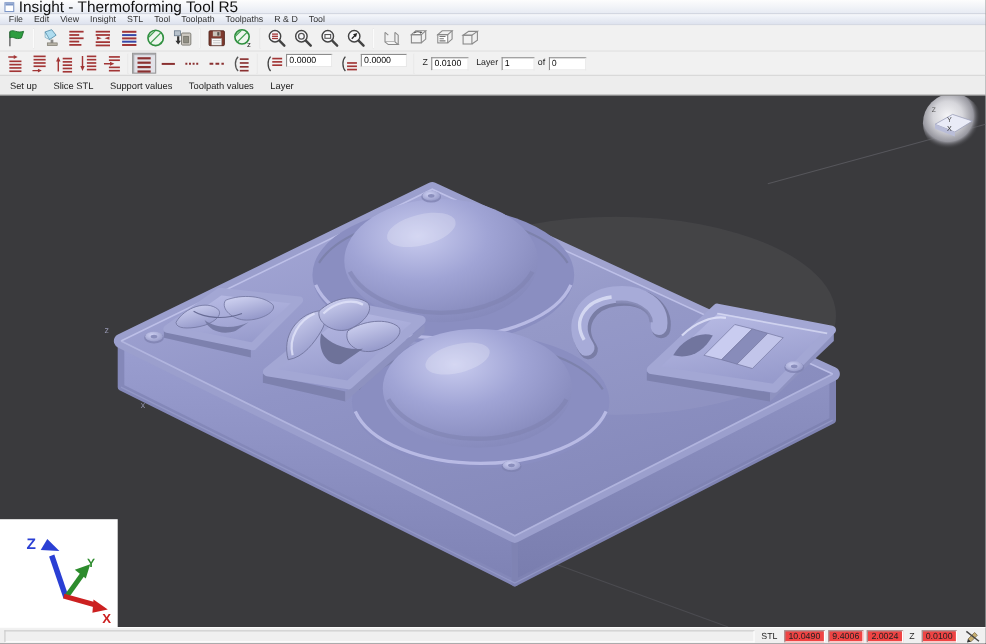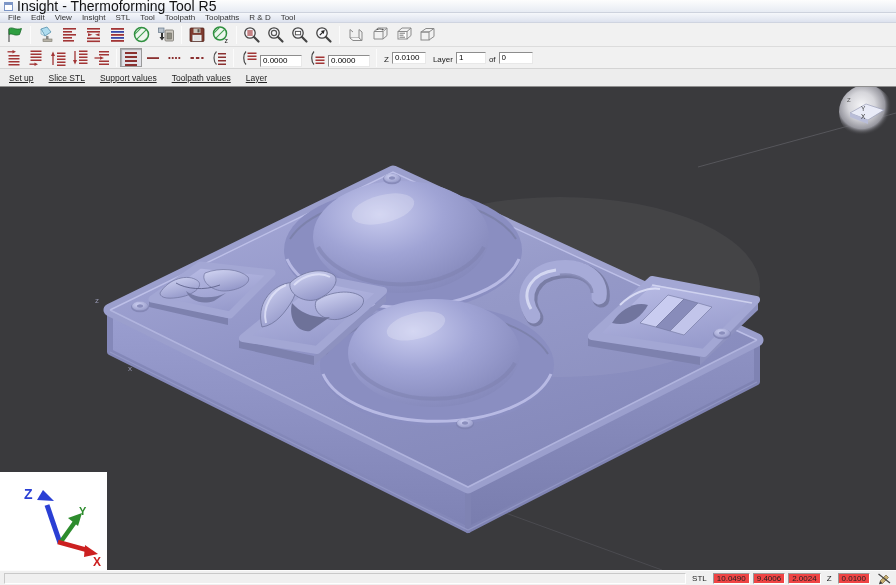--- a/index.html
+++ b/index.html
@@ -19,29 +19,29 @@
 
   
   .toolbar { background:#f1f1f1; display:flex; align-items:center; padding:0 3px; border-bottom:1px solid #dcdcdc; }
   .tb1 { height:24px; }
   .tb2 { height:22px; border-bottom:1px solid #d4d4d4; }
   .tbtn { width:24px; height:21px; border:1px solid transparent; background:transparent; display:flex;
           align-items:center; justify-content:center; padding:0; }
   .tb2 .tbtn { width:22px; height:19px; }
   .tbtn.pressed { border:1px solid #9a9a9a; background:#e2e2e8; box-shadow:inset 1px 1px 1px rgba(0,0,0,.25); }
   .vsep { width:1px; height:18px; background:#c6c6c6; border-right:1px solid #fbfbfb; margin:0 3px; flex:0 0 auto; }
-  .fldgrp { display:flex; align-items:flex-end; gap:2px; margin:0 3px; }
+  .fldgrp { display:flex; align-items:flex-start; gap:2px; margin:0 3px; }
   .fldlabel { font-size:8px; color:#222; padding:0 1px; }
   input.win { height:12px; font-size:8px; font-family:"Liberation Sans",sans-serif; border:1px solid #8d8d8d;
               border-bottom-color:#e8e8e8; border-right-color:#e8e8e8; background:#fff; padding:0 2px; }
   .w42{width:42px;} .w34{width:34px;} .w30{width:30px;}
 
   
   .tabstrip { height:18px; background:#ededed; border-bottom:1px solid #8f8f8f; display:flex; align-items:center;
-              gap:15px; padding:0 9px; font-size:8.5px; color:#222;text-decoration:underline; }
+              gap:15px; padding:0 9px; font-size:8.5px; color:#222; }
   .tab { cursor:default; }
 
   
   .viewport { height:483px; background:#3a3a3d; position:relative; }
   .viewport svg { display:block; }
 
   
   .statusbar { height:15px; background:#f0f0f0; border-top:1px solid #fcfcfc; display:flex; align-items:center;
                gap:3px; padding:0 4px; font-size:8px; color:#222; }
   .smsg { flex:1; height:11px; border:1px solid #c9c9c9; border-bottom-color:#fff; border-right-color:#fff; max-width:722px; }

